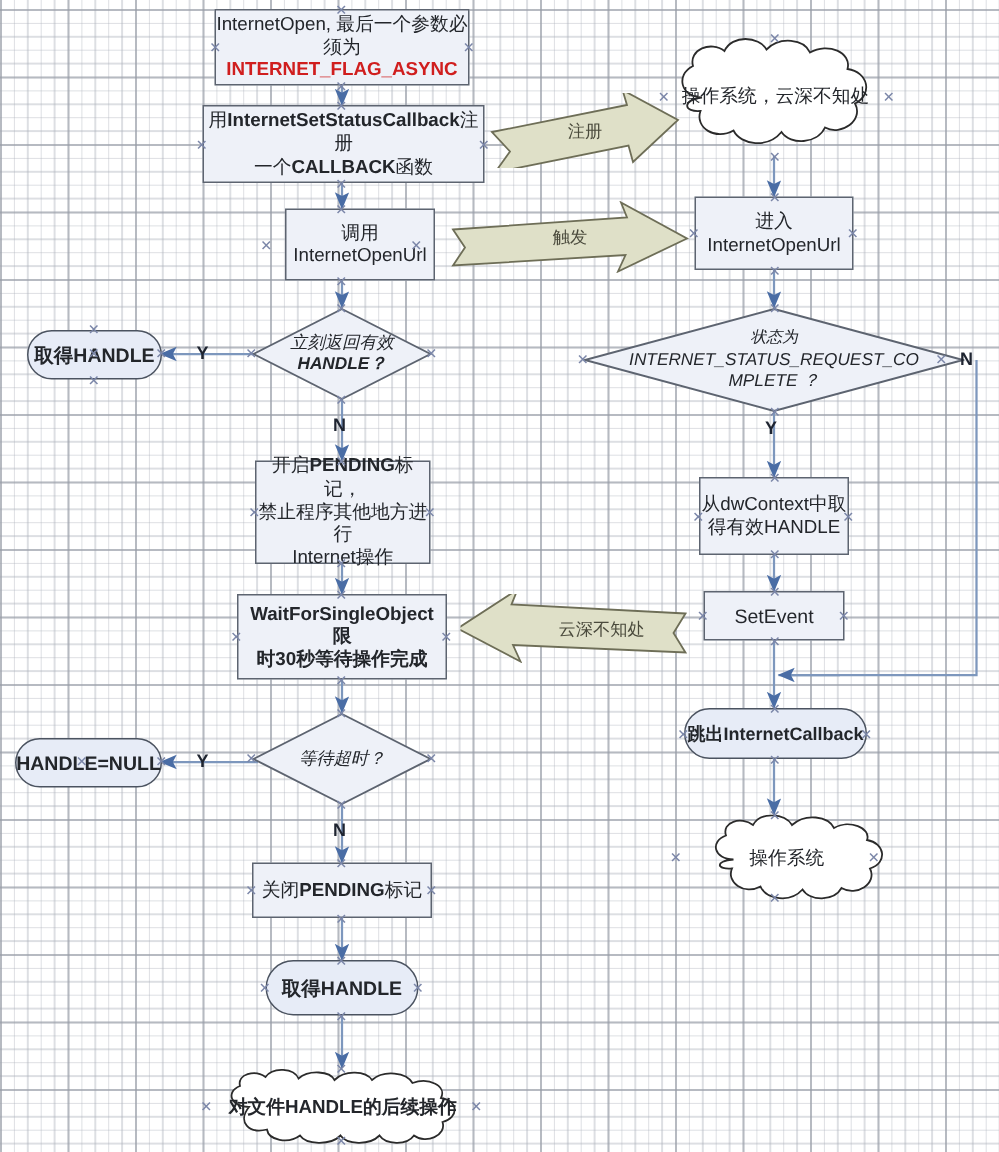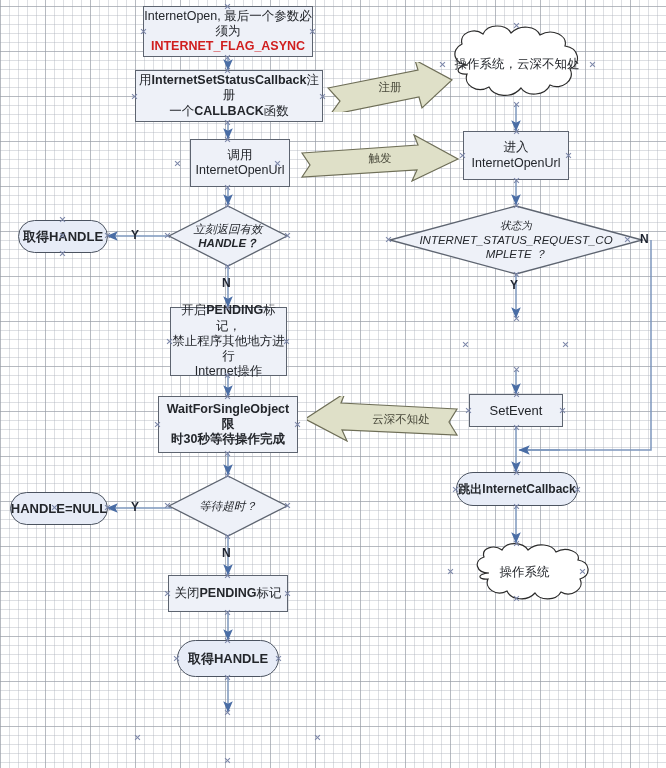--- a/index.html
+++ b/index.html
@@ -184,20 +184,31 @@
   <div class="node term" style="left:10px;top:492px;width:98px;height:33px;">HANDLE=NULL</div>
 
   <div class="node rect" style="left:168px;top:575px;width:120px;height:37px;">
     <div>
       <span>关闭</span><span class="b">PENDING</span><span>标记</span>
     </div>
   </div>
 
   <div class="node term" style="left:177px;top:640px;width:102px;height:37px;">取得HANDLE</div>
 
+  <div class="cloud-wrap" style="left:136px;top:712px;width:185px;height:52px;">
+    <svg width="185" height="52" viewBox="0 0 185 52">
+      <path d="M30,26 C18,26 14,16 24,12 C22,4 34,1 41,6 C46,-1 60,0 63,7 C70,1 84,2 87,8
+               C94,1 108,2 112,8 C120,1 135,3 139,10 C150,6 162,12 158,20 C170,22 170,33 159,36
+               C162,45 148,51 140,45 C135,52 121,51 117,45 C110,52 95,51 91,45
+               C84,52 68,51 64,45 C56,51 43,48 42,41 C30,44 22,36 30,26 Z" fill="#ffffff" stroke="#2b2b2b" stroke-width="1.2"></path>
+    </svg>
+    <div class="ctxt">
+        <span class="b">对文件HANDLE的后续操作</span>
+      </div>
+  </div>
 
   <div class="cloud-wrap" style="left:442px;top:25px;width:150px;height:79px;">
     <svg width="150" height="79" viewBox="0 0 150 79">
       <path d="M26,40 C12,40 8,25 20,19 C17,8 32,2 41,9 C46,-2 64,-1 69,8 C78,-1 94,1 98,10
                C110,3 126,10 123,21 C137,23 140,38 128,44 C134,55 119,66 108,60
                C103,71 85,72 79,63 C70,74 52,72 47,62 C35,69 21,60 25,49 C14,50 12,42 26,40 Z" fill="#ffffff" stroke="#2b2b2b" stroke-width="1.2"></path>
     </svg>
     <div class="ctxt">
         <span>操作系统，云深不知处</span>
       </div>
@@ -216,20 +227,26 @@
     </svg>
     <div class="dtxt">
       <div>
         <span style="font-size:10.5px">状态为</span><br>
         <span>INTERNET_STATUS_REQUEST_CO</span><br>
         <span>MPLETE ？</span>
       </div>
     </div>
   </div>
 
+  <div class="node rect" style="left:466px;top:318px;width:100px;height:52px;">
+    <div>
+      <span>从dwContext中取</span><br>
+      <span>得有效HANDLE</span>
+    </div>
+  </div>
 
   <div class="node rect" style="left:469px;top:394px;width:94px;height:33px;font-size:13px;">SetEvent</div>
 
   <div class="node term" style="left:456px;top:472px;width:122px;height:34px;font-size:12px;">跳出InternetCallback</div>
 
   <div class="cloud-wrap" style="left:450px;top:543px;width:133px;height:58px;padding-left:16px;">
     <svg width="133" height="58" viewBox="0 0 133 58">
       <path d="M23,30 C10,30 7,18 18,14 C15,5 28,1 36,7 C41,-2 57,-1 62,7 C71,-1 86,1 90,9
                C100,3 115,9 112,17 C124,19 126,32 114,36 C119,46 105,55 95,49
                C90,58 74,58 69,50 C61,59 45,57 41,48 C30,54 18,45 22,36 C12,37 10,31 23,30 Z" fill="#ffffff" stroke="#2b2b2b" stroke-width="1.2"></path>

